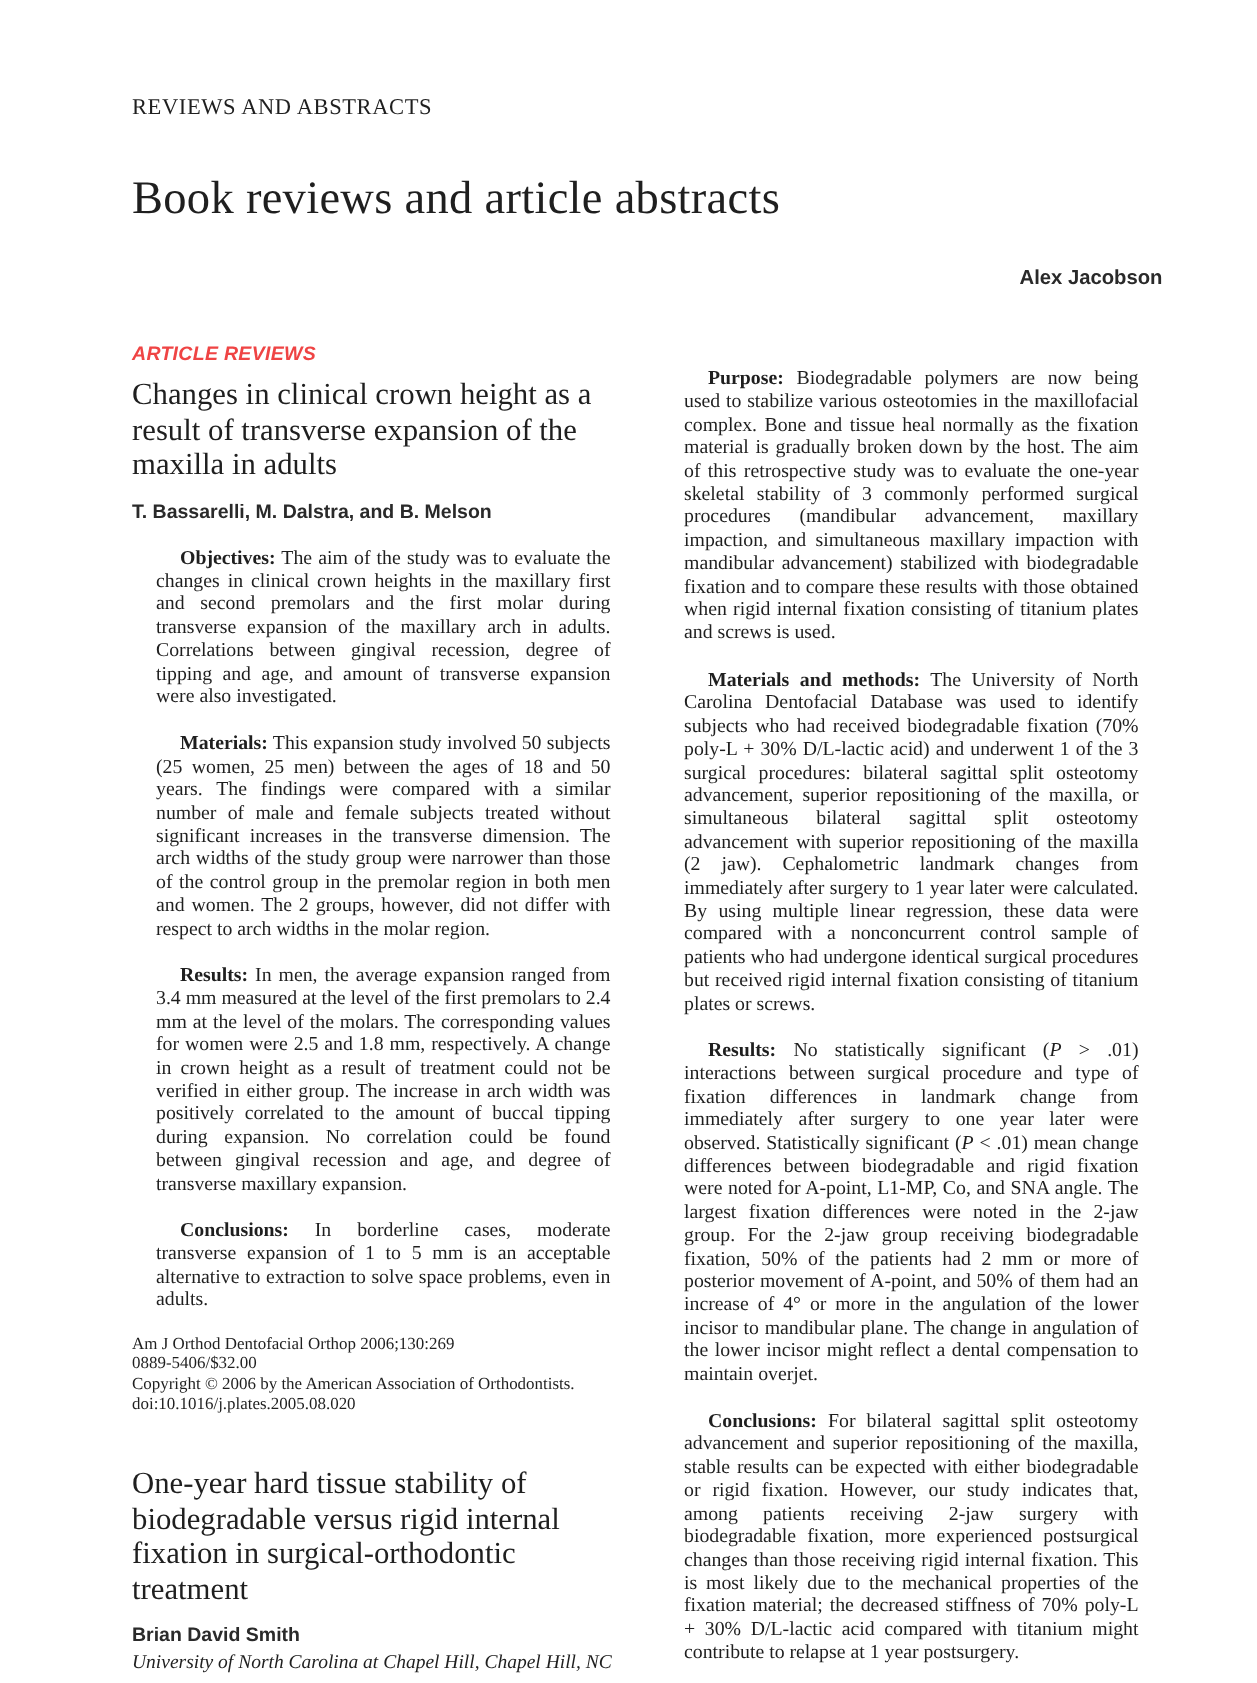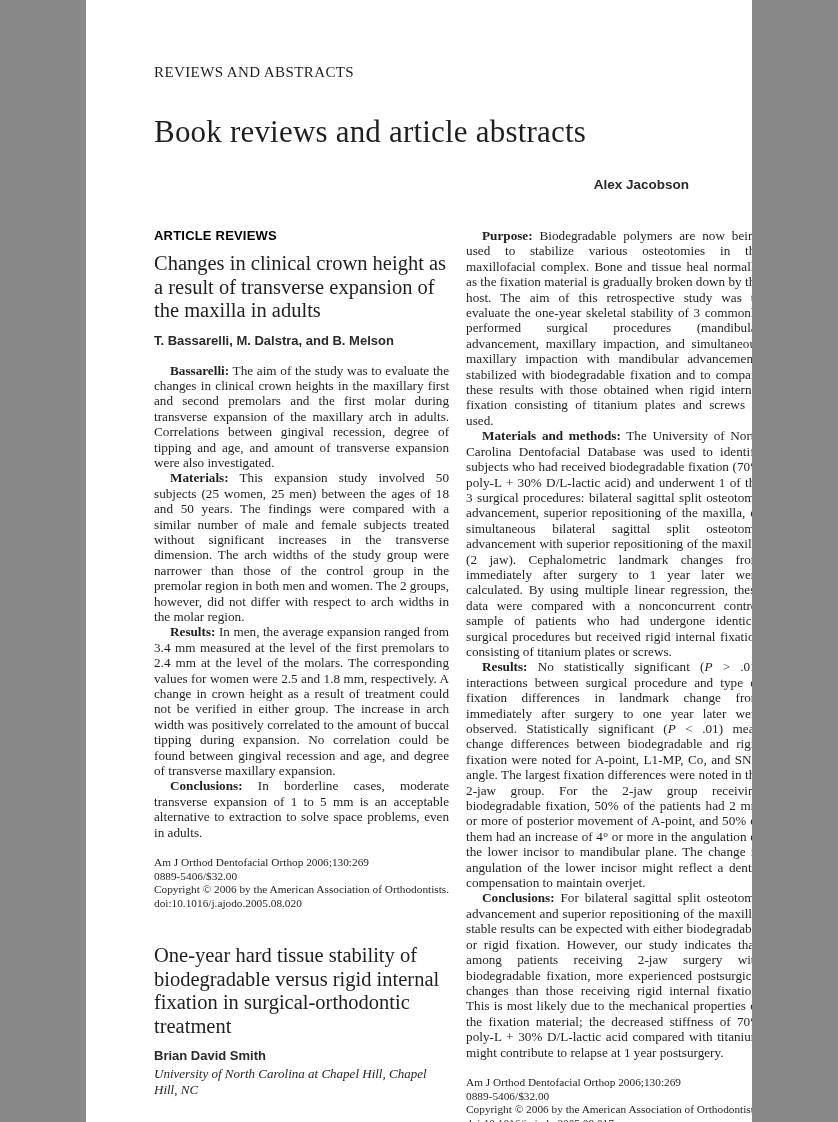--- a/index.html
+++ b/index.html
@@ -1,51 +1,51 @@
 <!DOCTYPE html>
 <html lang="en"><head>
 <meta charset="utf-8">
 <style>
   html,body { margin:0; padding:0; background:#888; }
   .page {
-    width:666px; height:1122px; margin:0 auto; background:#ffffff;
+    width:838px; height:1122px; margin:0 auto; background:#ffffff;
     position:relative; overflow:hidden; box-sizing:border-box;
-    padding:64px 63px 0 68px;
+    padding:64px 63px 0 88px;
     font-family:"Liberation Serif", serif; color:#1f1f1f;
   }
   .kicker {
     font-size:15px; letter-spacing:0.4px; font-family:"Liberation Serif", serif;
   }
   .main-title {
     font-size:31px; font-weight:400; margin-top:33px; letter-spacing:0.2px;
     font-family:"Liberation Serif", serif; white-space:nowrap;
   }
   .editor-name {
     margin-top:27px; font-family:"Liberation Sans", sans-serif;
     font-weight:bold; font-size:13.5px; color:#2a2a2a;text-align:right;
   }
   .editor-loc { margin-top:4px; font-style:italic; font-size:13.5px; }
   .columns { display:flex; gap:17px; margin-top:36px; }
   .col { width:337px; box-sizing:border-box; }
   .section-heading {
     font-family:"Liberation Sans", sans-serif; font-weight:bold;
-    font-size:13px; letter-spacing:0.2px; color:#000000;
+    font-size:13px; letter-spacing:0.2px; color:#ef4444;font-style:italic;
   }
   .article-title {
     font-size:20.5px; line-height:23.5px; font-weight:400; margin-top:9px;
   }
   .article-title.second { margin-top:34px; }
   .authors {
     margin-top:10px; font-family:"Liberation Sans", sans-serif;
     font-weight:bold; font-size:13px; color:#2a2a2a;
   }
   .source { margin-top:3px; font-style:italic; font-size:13px; }
   .paras { margin-top:15px; }
   .paras p {
-    margin:0; font-size:13.2px; line-height:15.4px; text-align:justify;
+    margin:16px; font-size:13.2px; line-height:15.4px; text-align:justify;
     text-indent:16px;
   }
   .paras p b { font-weight:bold; }
   .paras p i { font-style:italic; }
   .citation { margin-top:16px; font-size:11.3px; line-height:13.6px; }
   .citation div { white-space:nowrap; }
   .right-col .paras { margin-top:0; }
   .folio {
     margin-top:15px; text-align:center; padding-right:20px;
     font-family:"Liberation Sans", sans-serif; font-weight:bold; font-size:11px;
@@ -65,31 +65,31 @@
 
   <div class="columns">
 
     <div class="col left-col">
       <div class="section-heading">ARTICLE REVIEWS</div>
 
       <div class="article-title">Changes in clinical crown height as a result of transverse expansion of the maxilla in adults</div>
       <div class="authors">T. Bassarelli, M. Dalstra, and B. Melson</div>
 
       <div class="paras">
-          <p><b>Bassarelli:</b> The aim of the study was to evaluate the changes in clinical crown heights in the maxillary first and second premolars and the first molar during transverse expansion of the maxillary arch in adults. Correlations between gingival recession, degree of tipping and age, and amount of transverse expansion were also investigated.</p>
+          <p><b>Objectives:</b> The aim of the study was to evaluate the changes in clinical crown heights in the maxillary first and second premolars and the first molar during transverse expansion of the maxillary arch in adults. Correlations between gingival recession, degree of tipping and age, and amount of transverse expansion were also investigated.</p>
           <p><b>Materials:</b> This expansion study involved 50 subjects (25 women, 25 men) between the ages of 18 and 50 years. The findings were compared with a similar number of male and female subjects treated without significant increases in the transverse dimension. The arch widths of the study group were narrower than those of the control group in the premolar region in both men and women. The 2 groups, however, did not differ with respect to arch widths in the molar region.</p>
           <p><b>Results:</b> In men, the average expansion ranged from 3.4 mm measured at the level of the first premolars to 2.4 mm at the level of the molars. The corresponding values for women were 2.5 and 1.8 mm, respectively. A change in crown height as a result of treatment could not be verified in either group. The increase in arch width was positively correlated to the amount of buccal tipping during expansion. No correlation could be found between gingival recession and age, and degree of transverse maxillary expansion.</p>
           <p><b>Conclusions:</b> In borderline cases, moderate transverse expansion of 1 to 5 mm is an acceptable alternative to extraction to solve space problems, even in adults.</p>
         </div>
 
       <div class="citation">
           <div>Am J Orthod Dentofacial Orthop 2006;130:269</div>
           <div>0889-5406/$32.00</div>
           <div>Copyright © 2006 by the American Association of Orthodontists.</div>
-          <div>doi:10.1016/j.ajodo.2005.08.020</div>
+          <div>doi:10.1016/j.plates.2005.08.020</div>
         </div>
 
       <div class="article-title second">One-year hard tissue stability of biodegradable versus rigid internal fixation in surgical-orthodontic treatment</div>
       <div class="authors">Brian David Smith</div>
       <div class="source">University of North Carolina at Chapel Hill, Chapel Hill, NC</div>
     </div>
 
     <div class="col right-col">
       <div class="paras">
           <p><b>Purpose:</b> Biodegradable polymers are now being used to stabilize various osteotomies in the maxillofacial complex. Bone and tissue heal normally as the fixation material is gradually broken down by the host. The aim of this retrospective study was to evaluate the one-year skeletal stability of 3 commonly performed surgical procedures (mandibular advancement, maxillary impaction, and simultaneous maxillary impaction with mandibular advancement) stabilized with biodegradable fixation and to compare these results with those obtained when rigid internal fixation consisting of titanium plates and screws is used.</p>

